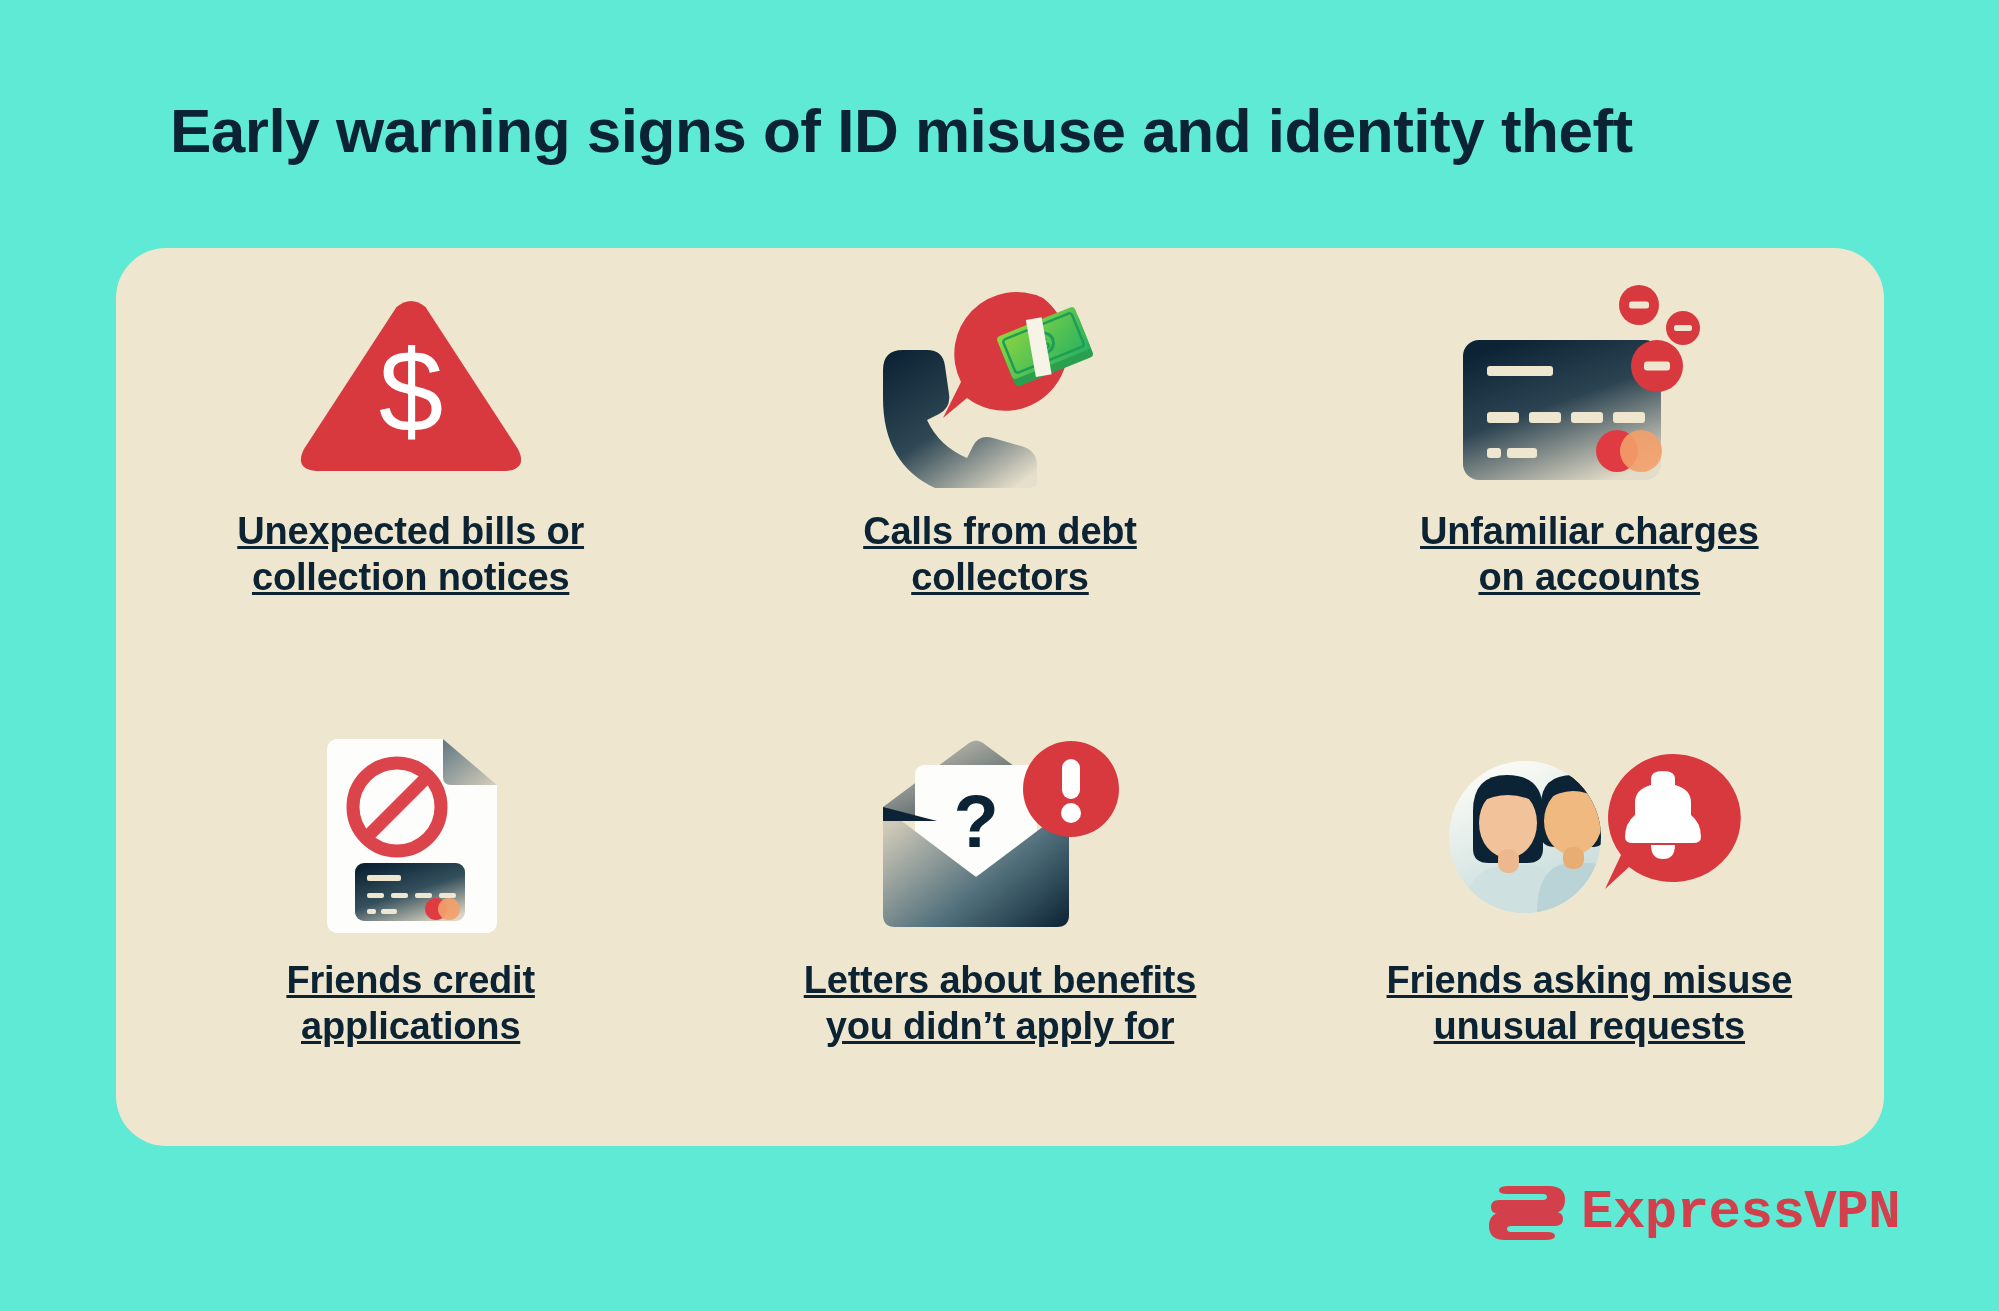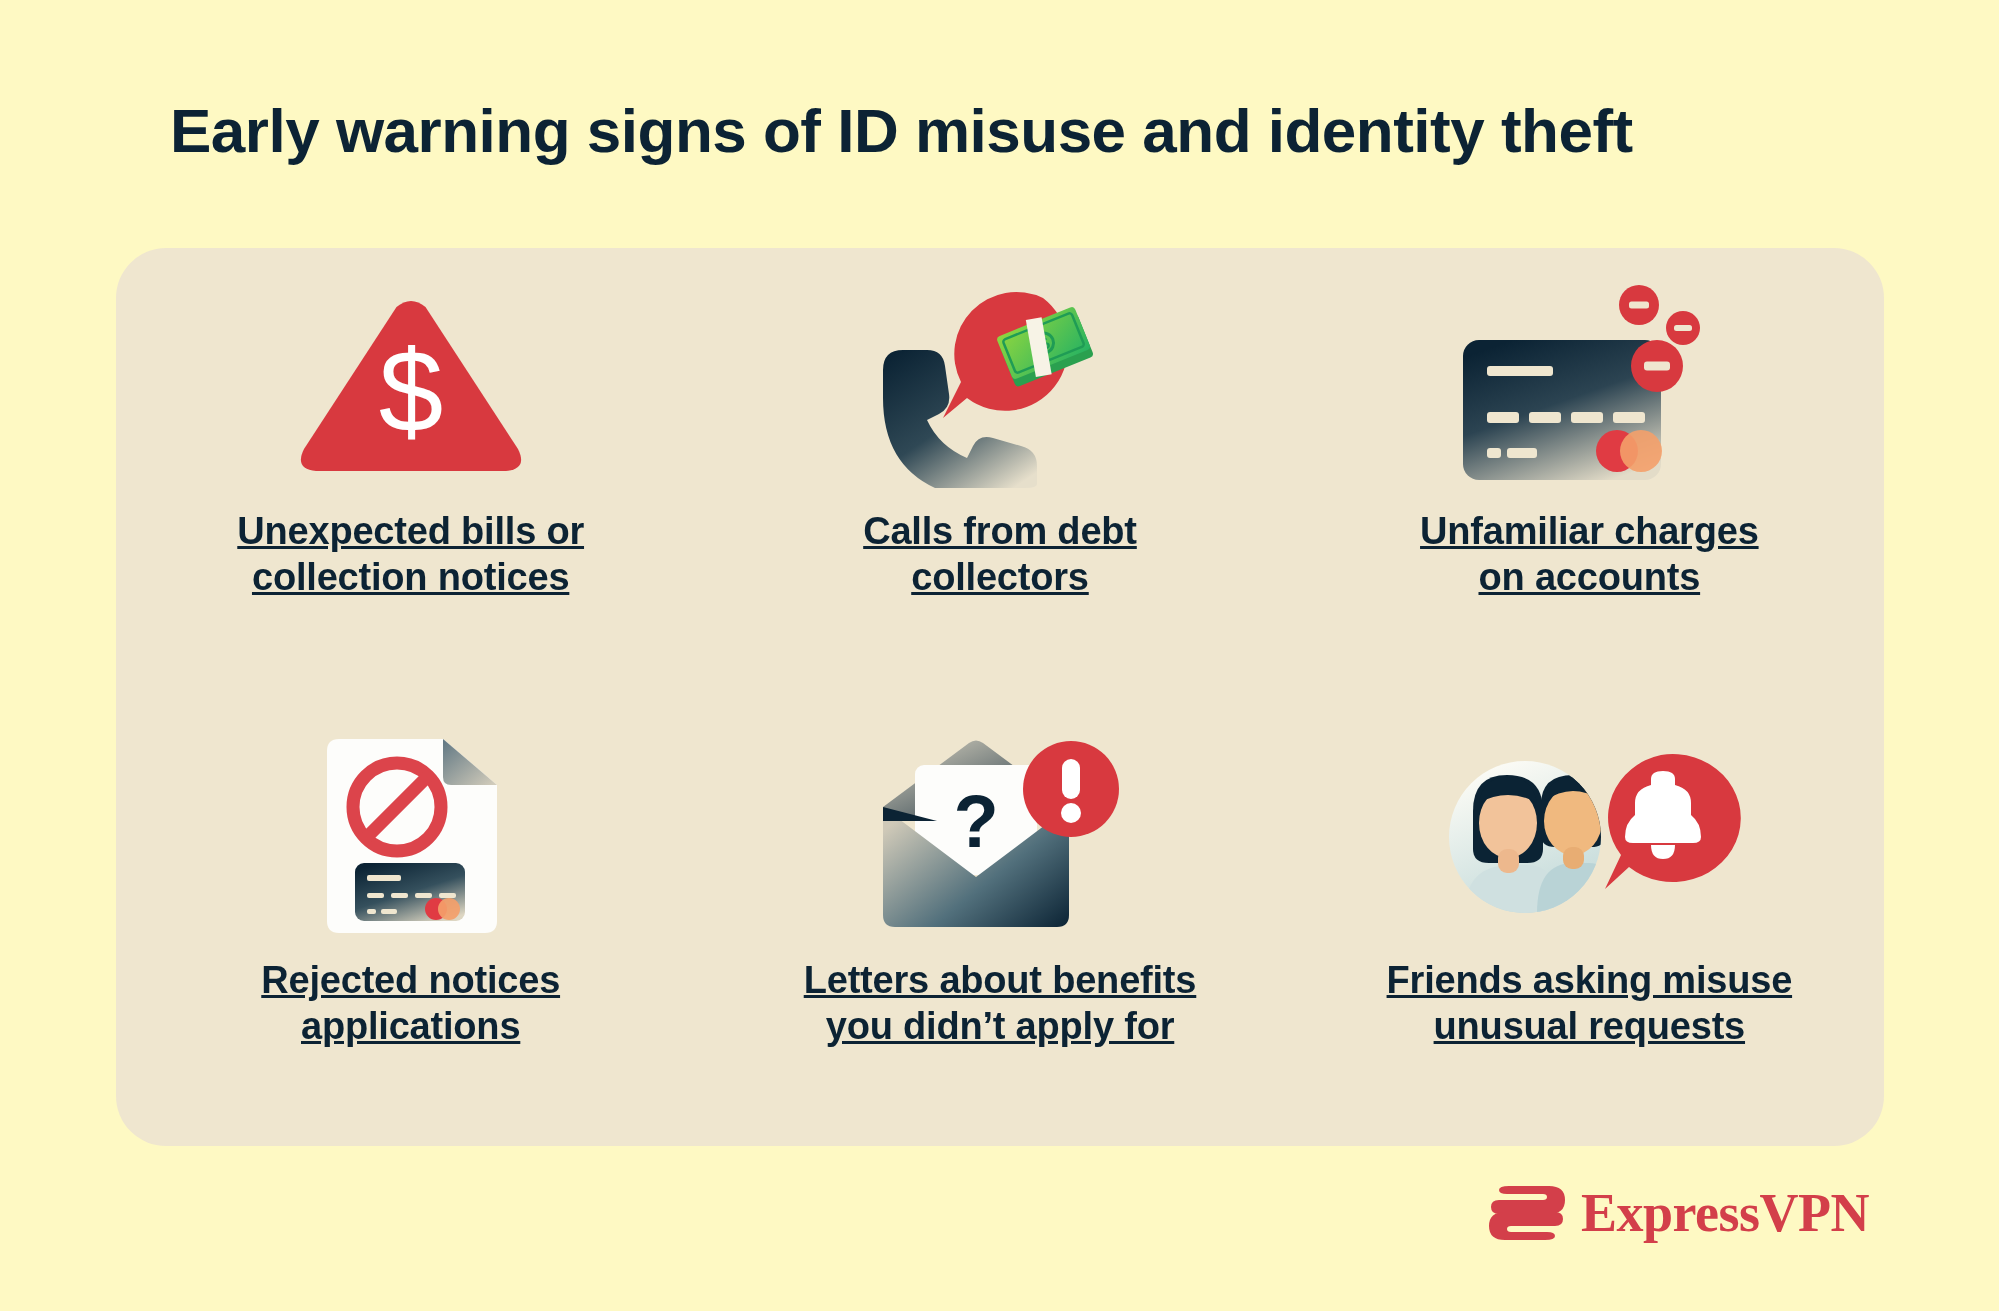--- a/index.html
+++ b/index.html
@@ -11,21 +11,21 @@
     width: 1999px;
     height: 1311px;
     font-family: "Liberation Sans", sans-serif;
     overflow: hidden;
     position: relative;
   }
 
   .page {
     position: absolute;
     inset: 0;
-    background: #fef9c3;
+    background: #5eead4;
   }
 
   
   .title {
     position: absolute;
     left: 170px;
     top: 96px;
     width: 1700px;
     font-size: 62px;
     font-weight: 700;
@@ -87,21 +87,21 @@
   
   .logo {
     position: absolute;
     left: 1489px;
     top: 1182px;
     display: flex;
     align-items: center;
     gap: 16px;
   }
   .logo-text {
-    font-family: Liberation Serif, serif;
+    font-family: Liberation Mono, monospace;
     font-size: 54px;
     font-weight: 700;
     color: #d33f4a;
     letter-spacing: -0.5px;
     line-height: 1;
   }
 
   svg { display: block; overflow: visible; }
 </style>
 </head>
@@ -220,21 +220,21 @@
             <rect x="80" y="156" width="17" height="5" rx="2" fill="#efe6cf"></rect>
             <rect x="104" y="156" width="17" height="5" rx="2" fill="#efe6cf"></rect>
             <rect x="128" y="156" width="17" height="5" rx="2" fill="#efe6cf"></rect>
             <rect x="56" y="172" width="9" height="5" rx="2" fill="#efe6cf"></rect>
             <rect x="70" y="172" width="16" height="5" rx="2" fill="#efe6cf"></rect>
             <circle cx="125" cy="172" r="11" fill="#e03b43"></circle>
             <circle cx="138" cy="172" r="11" fill="#f4a06a" opacity="0.92"></circle>
           </svg>
         </div>
         <div class="caption">
-          <div>Rejected notices</div>
+          <div>Friends credit</div>
           <div>applications</div>
         </div>
       </div>
 
       <div class="cell">
         <div class="iconwrap">
           <svg width="250" height="200" viewBox="0 0 250 200">
             <defs>
               <linearGradient id="envback" x1="0" y1="0" x2="1" y2="1">
                 <stop offset="0%" stop-color="#dcd6c4"></stop>

